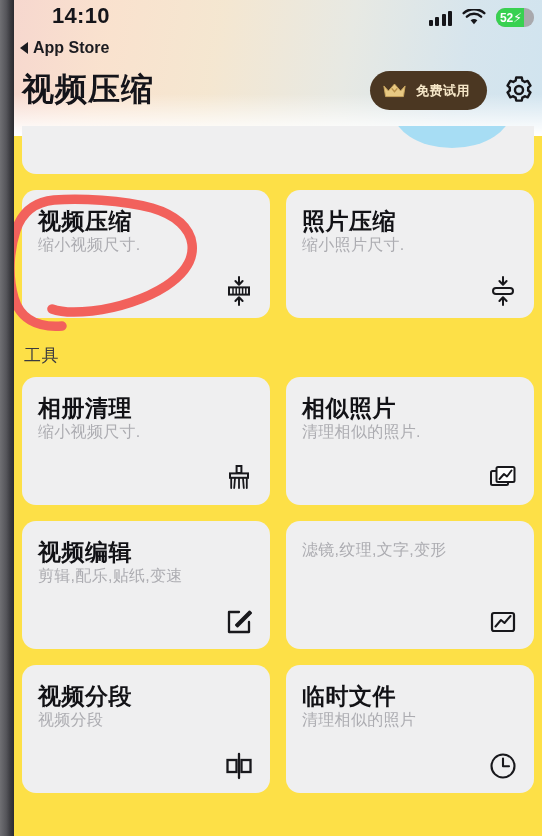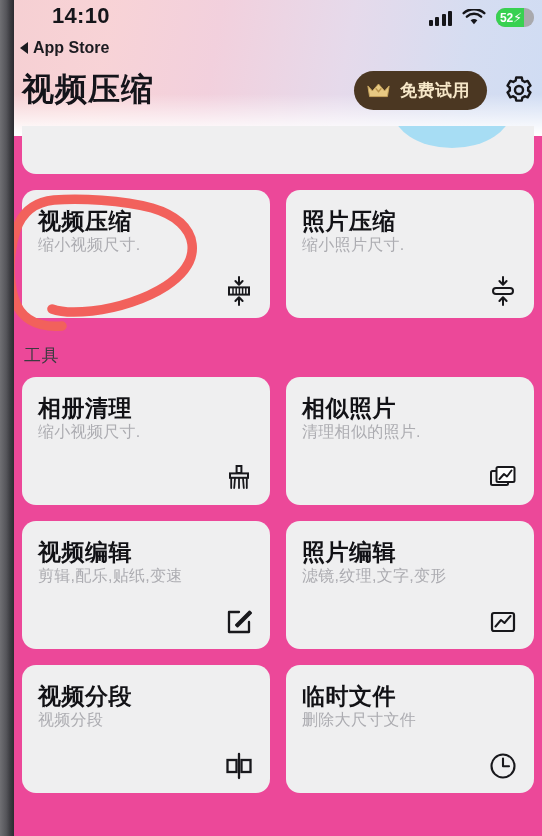--- a/index.html
+++ b/index.html
@@ -26,21 +26,21 @@
     left: 0; top: 0;
     width: 14px; height: 836px;
     background: linear-gradient(to right, #6f6f73 0%, #55555a 45%, #3e3e43 70%, #2b2b30 100%);
     z-index: 60;
   }
 
   .screen {
     position: absolute;
     left: 14px; top: 0;
     width: 528px; height: 836px;
-    background: #ec4899;
+    background: #fde047;
     overflow: hidden;
   }
 
   
   .topwash {
     position: absolute;
     left: 0; top: 0;
     width: 528px; height: 136px;
     background:
       linear-gradient(100deg,
@@ -168,21 +168,21 @@
     border-radius: 20px;
     background: #4b3722;
     display: flex;
     align-items: center;
     gap: 9px;
     border: none;
     cursor: pointer;
   }
   .crown { width: 25px; height: 19px; flex: none; }
   .trial-label {
-    font-size: 17px;
+    font-size: 13px;
     font-weight: bold;
     color: #f6e7c8;
     letter-spacing: 0.5px;
     white-space: nowrap;
   }
   .gear-btn {
     position: absolute;
     right: 6px; top: 11px;
     width: 34px; height: 34px;
     background: none; border: none;
@@ -409,21 +409,20 @@
           <div class="card-sub">剪辑,配乐,贴纸,变速</div>
           <span class="card-icon">
             <svg width="30" height="30" viewBox="0 0 30 30">
               <path d="M25 15 V25 H5 V5 H15" fill="none" stroke="#18181c" stroke-width="2.3" stroke-linecap="round" stroke-linejoin="round"></path>
               <path d="M12 18 L25.5 4.5 L27 6 L13.5 19.5 Z" fill="none" stroke="#18181c" stroke-width="2.1" stroke-linejoin="round"></path>
             </svg>
           </span>
         </div>
 
         <div class="card">
-          <div class="card-title">照片编辑</div>
           <div class="card-sub">滤镜,纹理,文字,变形</div>
           <span class="card-icon">
             <svg width="30" height="30" viewBox="0 0 30 30">
               <rect x="4" y="6" width="22" height="18" rx="2" fill="none" stroke="#18181c" stroke-width="2.2"></rect>
               <path d="M7.5 19.5 L13 13 L16.5 16 L22.5 9" fill="none" stroke="#18181c" stroke-width="2" stroke-linecap="round" stroke-linejoin="round"></path>
             </svg>
           </span>
         </div>
       </div>
 
@@ -436,21 +435,21 @@
             <svg width="30" height="30" viewBox="0 0 30 30">
               <rect x="3.5" y="9" width="9" height="12" fill="none" stroke="#18181c" stroke-width="2.3"></rect>
               <rect x="17.5" y="9" width="9" height="12" fill="none" stroke="#18181c" stroke-width="2.3"></rect>
               <path d="M15 3 V27" stroke="#18181c" stroke-width="2.3" stroke-linecap="round"></path>
             </svg>
           </span>
         </div>
 
         <div class="card">
           <div class="card-title">临时文件</div>
-          <div class="card-sub">删除大尺寸文件</div>
+          <div class="card-sub">清理相似的照片</div>
           <span class="card-icon">
             <svg width="30" height="30" viewBox="0 0 30 30">
               <circle cx="15" cy="15" r="11.5" fill="none" stroke="#18181c" stroke-width="2.1"></circle>
               <path d="M15 7.5 V15.3 H21" fill="none" stroke="#18181c" stroke-width="2.1" stroke-linecap="round" stroke-linejoin="round"></path>
             </svg>
           </span>
         </div>
       </div>
 
     </div>

